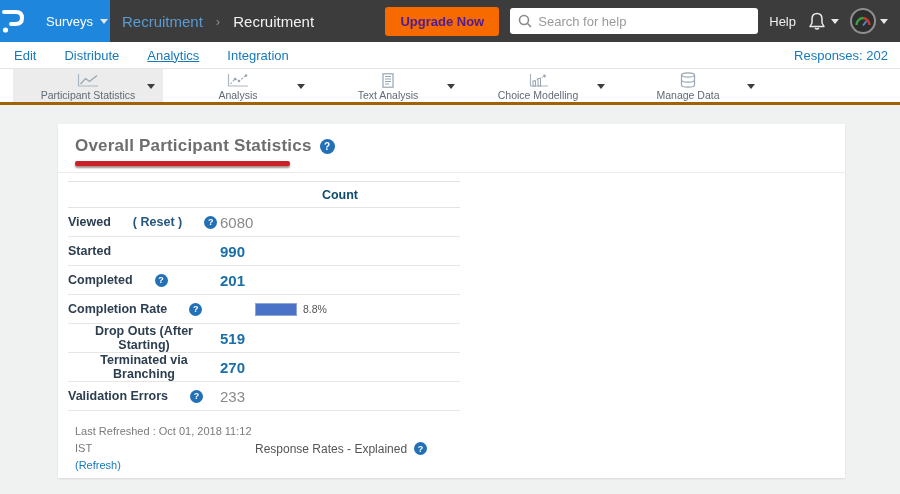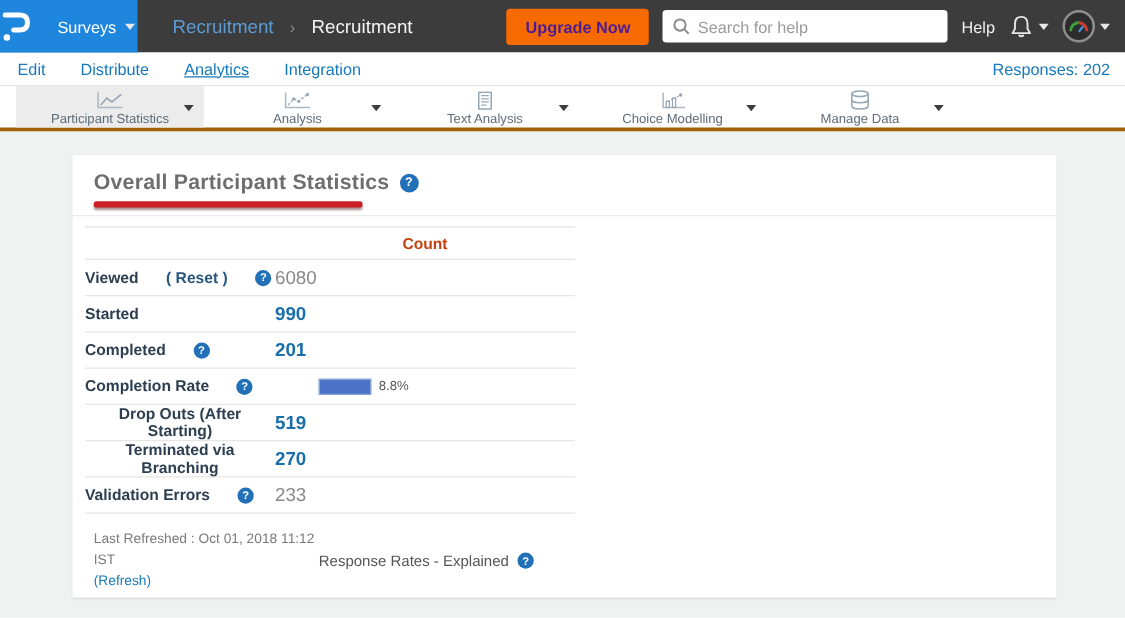--- a/index.html
+++ b/index.html
@@ -10,28 +10,28 @@
     overflow:hidden;
     position:relative;
   }
   
   .topbar { height:42px; background:#3c3c3c; display:flex; align-items:center; }
   .logo-block { width:110px; height:42px; background:#1e87dd; display:flex; align-items:center; justify-content:center; gap:22px; flex-shrink:0; cursor:pointer; }
   .logo-glyph { display:block; }
   .surveys-menu { display:flex; align-items:center; gap:7px; color:#fff; font-size:13px; }
   .caret { width:0; height:0; border-left:4px solid transparent; border-right:4px solid transparent; border-top:5px solid #e8e8e8; display:inline-block; }
   .caret-dark { border-top-color:#3e3e3e; }
-  .crumbs { display:flex; align-items:center; gap:13px; margin-left:28px; font-size:15px; }
+  .crumbs { display:flex; align-items:center; gap:13px; margin-left:12px; font-size:15px; }
   .crumb-parent { color:#5b9bd3; cursor:pointer; }
   .crumb-sep { color:#8d8d8d; font-size:13px; }
   .crumb-current { color:#f2f2f2; }
   .topbar-right { margin-left:auto; display:flex; align-items:center; gap:11px; padding-right:12px; }
   .upgrade-btn { background:#f66a00; color:#4c1d95; font-size:13px; font-weight:bold; border:none; border-radius:3px; padding:7px 15px; cursor:pointer; }
   .search-wrap { position:relative; }
-  .search-input { width:228px; height:26px; border:none; border-radius:3px; padding:0 8px 0 28px; font-size:13px; color:#444; font-family:"Liberation Sans",sans-serif; }
+  .search-input { width:248px; height:26px; border:none; border-radius:3px; padding:0 8px 0 28px; font-size:13px; color:#444; font-family:"Liberation Sans",sans-serif; }
   .search-input::placeholder { color:#9a9a9a; }
   .search-icon { position:absolute; left:8px; top:6px; }
   .help-label { color:#f0f0f0; font-size:13px; cursor:pointer; }
   .bell-wrap, .avatar-wrap { display:flex; align-items:center; gap:4px; cursor:pointer; }
   .avatar { width:26px; height:26px; border-radius:50%; background:#2d2d2d; border:2px solid #8f8f8f; display:flex; align-items:center; justify-content:center; }
   
   .navbar { height:27px; background:#fff; border-bottom:1px solid #e4e4e4; display:flex; align-items:center; padding:0 12px 0 14px; font-size:13px; }
   .nav-item { color:#1779bb; margin-right:28px; cursor:pointer; }
   .nav-item.active { text-decoration:underline; }
   .responses { margin-left:auto; color:#1779bb; }
@@ -47,21 +47,21 @@
   .title-row { display:flex; align-items:center; gap:8px; padding-left:17px; }
   .page-title { font-size:17px; color:#6e6e6e; letter-spacing:0.2px; }
   .help-icon { width:15px; height:15px; border-radius:50%; background:#2270b8; color:#fff; font-size:10px; font-weight:bold; display:inline-flex; align-items:center; justify-content:center; flex-shrink:0; }
   .help-icon.small { width:13px; height:13px; font-size:9px; }
   .red-line { margin:5px 0 0 17px; width:215px; height:5px; background:#cb2027; border-radius:2px; box-shadow:0 2px 2px rgba(60,0,0,0.45); }
   .full-divider { margin-top:6px; border-top:1px solid #ececec; }
   
   .stats-table { margin:8px 0 0 10px; width:392px; }
   .thead { display:flex; height:27px; align-items:center; border-top:1px solid #e3e3e3; border-bottom:1px solid #e3e3e3; }
   .thead .label-cell { flex:1; }
-  .count-header { width:240px; text-align:center; font-size:12.5px; font-weight:bold; color:#c2410c; }
+  .count-header { width:240px; text-align:center; font-size:12.5px; font-weight:bold; color:#0c4a6e; }
   .trow { display:flex; height:29px; align-items:center; border-bottom:1px solid #e6e6e6; }
   .label-cell { flex:1; display:flex; align-items:center; gap:22px; font-size:12.5px; font-weight:bold; color:#2d3e50;text-align:center; }
   .value-cell { width:240px; text-align:left; padding-right:5px; font-size:15px; }
   .val-link { color:#1b6fa9; font-weight:bold; }
   .val-muted { color:#8a8a8a; }
   .reset-label { color:#27567f; }
   .bar-cell { width:240px; display:flex; align-items:center; gap:6px; padding-left:35px; }
   .bar-fill { height:13px; background:#4a73c8; border:1px solid #8fa5d6; }
   .bar-pct { font-size:10.5px; color:#555; }
   

